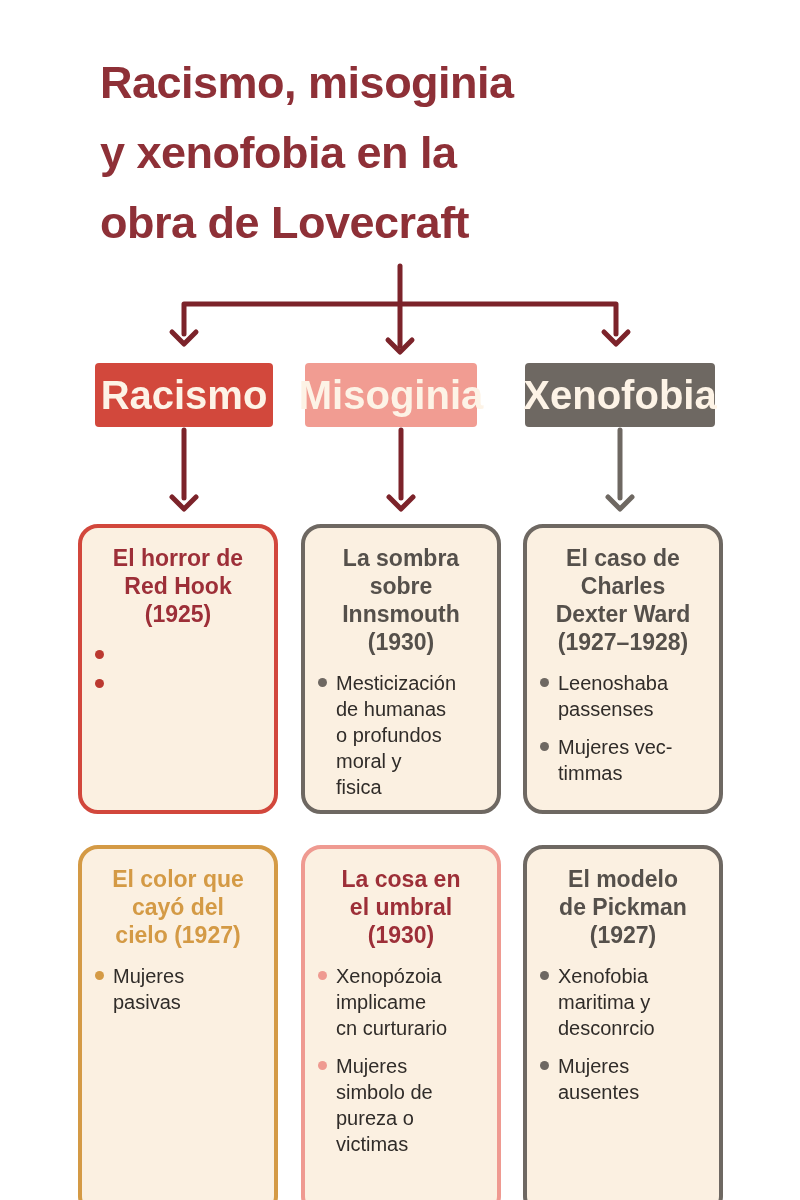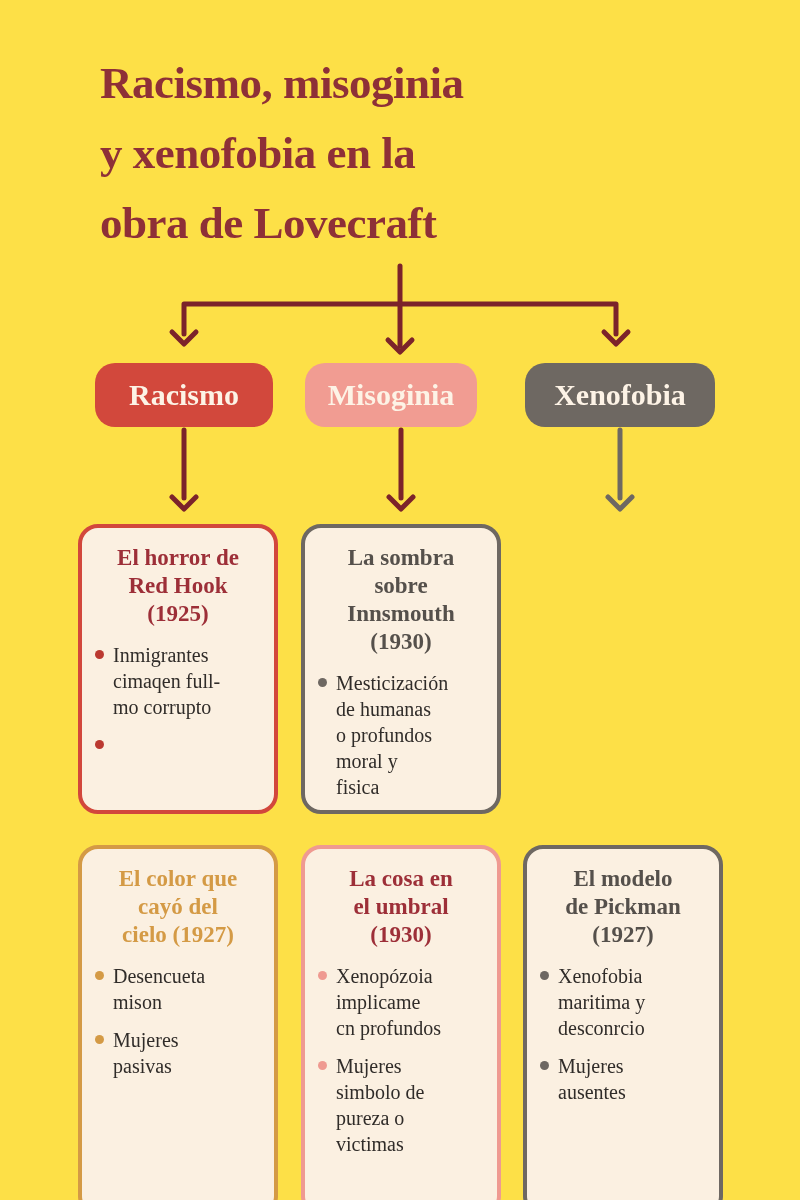--- a/index.html
+++ b/index.html
@@ -1,31 +1,31 @@
 <!DOCTYPE html>
 <html><head>
 <meta charset="utf-8">
 <style>
   html, body { margin: 0; padding: 0; }
   body { background: #fcefe0; font-family: "Liberation Sans", sans-serif; }
   .canvas {
     position: relative; width: 800px; height: 1200px;
-    background: #fde047; overflow: hidden; font-family: Liberation Serif, serif;
+    background: #ffffff; overflow: hidden;
   }
   .main-title {
     position: absolute; left: 100px; top: 48px; width: 620px; margin: 0;
     font-size: 45px; line-height: 70px; font-weight: 700;
     color: #8e3037; white-space: pre-line; letter-spacing: -0.5px;
   }
   svg.connectors { position: absolute; left: 0; top: 0; }
 
   .pill {
-    position: absolute; height: 64px; border-radius: 20px;
+    position: absolute; height: 64px; border-radius: 4px;
     display: flex; align-items: center; justify-content: center;
-    font-size: 30px; font-weight: 700; color: #fdf3e6;
+    font-size: 40px; font-weight: 700; color: #fdf3e6;
   }
   .pill-racismo   { left: 95px;  top: 363px; width: 178px; background: #d2483c; }
   .pill-misoginia { left: 305px; top: 363px; width: 172px; background: #f19c92; }
   .pill-xenofobia { left: 525px; top: 363px; width: 190px; background: #6e6862; }
 
   .card {
     position: absolute; width: 200px; box-sizing: border-box;
     border: 4px solid; border-radius: 20px; background: #fbf0e1;
     padding: 16px 13px 10px;
   }
@@ -88,23 +88,20 @@
     <span>Xenofobia</span>
   </div>
 
   <div class="card row1 col1 v-red">
     <h3>El horror de
 Red Hook
 (1925)</h3>
     <div class="bullets">
       <div class="bullet">
         <span class="dot"></span>
-        <span class="text">Inmigrantes
-cimaqen full-
-mo corrupto</span>
       </div>
       <div class="bullet">
         <span class="dot"></span>
       </div>
     </div>
   </div>
 
   <div class="card row1 col2 v-gray">
     <h3>La sombra
 sobre
@@ -115,49 +112,62 @@
         <span class="dot"></span>
         <span class="text">Mesticización
 de humanas
 o profundos
 moral y
 fisica</span>
       </div>
     </div>
   </div>
 
+  <div class="card row1 col3 v-gray">
+    <h3>El caso de
+Charles
+Dexter Ward
+(1927–1928)</h3>
+    <div class="bullets">
+      <div class="bullet">
+        <span class="dot"></span>
+        <span class="text">Leenoshaba
+passenses</span>
+      </div>
+      <div class="bullet">
+        <span class="dot"></span>
+        <span class="text">Mujeres vec-
+timmas</span>
+      </div>
+    </div>
+  </div>
 
   <div class="card row2 col1 v-gold">
     <h3>El color que
 cayó del
 cielo (1927)</h3>
     <div class="bullets">
-      <div class="bullet">
-        <span class="dot"></span>
-        <span class="text">Desencueta
-mison</span>
-      </div>
       <div class="bullet">
         <span class="dot"></span>
         <span class="text">Mujeres
 pasivas</span>
       </div>
     </div>
   </div>
 
   <div class="card row2 col2 v-pink">
     <h3>La cosa en
 el umbral
 (1930)</h3>
     <div class="bullets">
       <div class="bullet">
         <span class="dot"></span>
         <span class="text">Xenopózoia
 implicame
-cn profundos</span>
+cn curturario</span>
       </div>
       <div class="bullet">
         <span class="dot"></span>
         <span class="text">Mujeres
 simbolo de
 pureza o
 victimas</span>
       </div>
     </div>
   </div>

